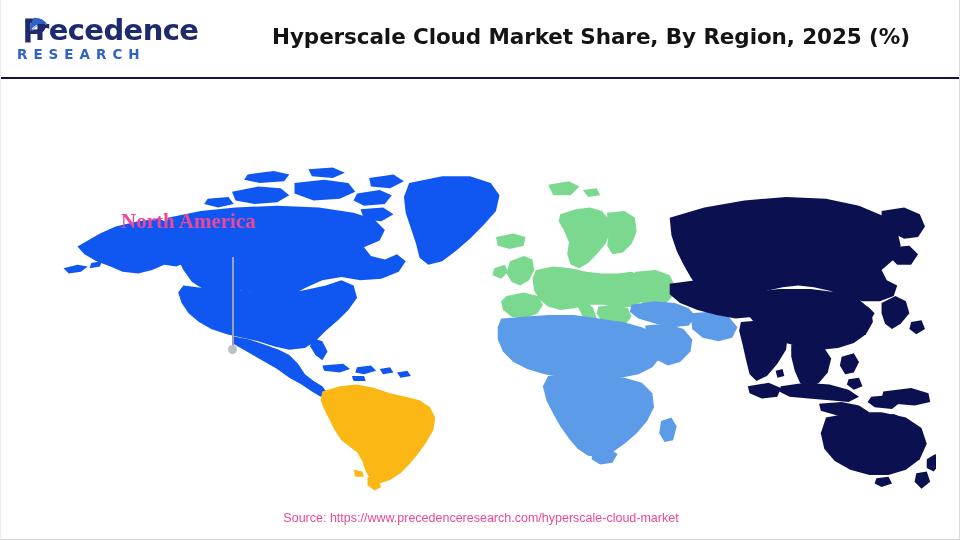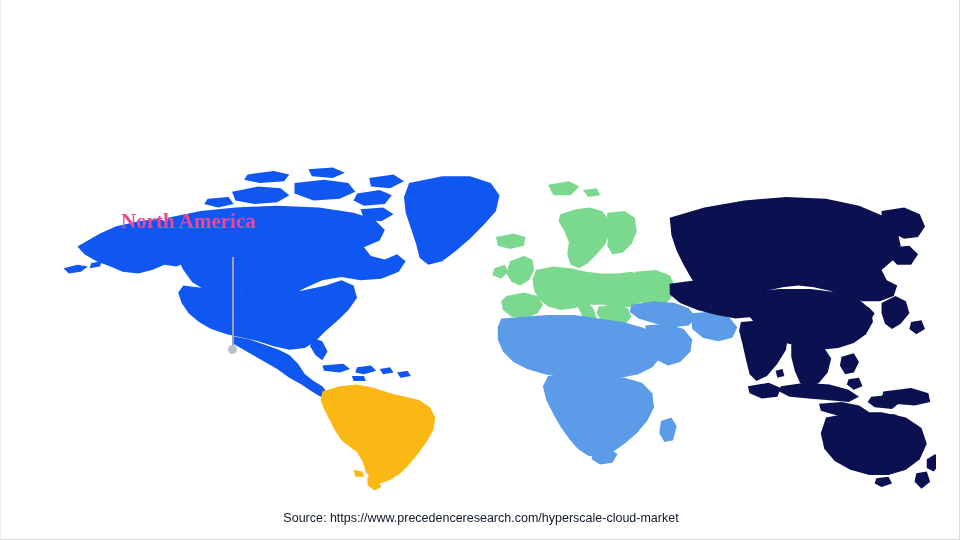--- a/index.html
+++ b/index.html
@@ -173,29 +173,45 @@
 
   
   #source {
     position: absolute;
     left: 0;
     top: 511px;
     width: 960px;
     text-align: center;
     font-family: "Liberation Sans", sans-serif;
     font-size: 12.5px;
-    color: #0f172a;
+    color: #ec4899;
     white-space: nowrap;
   }
 </style>
 </head>
 <body>
 
 <div id="page">
 
+  <div id="header">
+
+    <div id="logo">
+      <svg id="logo-mark" viewBox="0 0 26 27">
+        <path d="M3.2 1.5 L14.5 1.5 C20.4 1.5 23.6 4.6 23.6 9.1 C23.6 13.9 20.0 16.9 14.1 16.9 L8.6 16.9 L8.6 25.6 L3.2 25.6 Z" fill="#1d2a6e"></path>
+        <path d="M8.6 6.0 L14.0 6.0 C16.4 6.0 17.8 7.2 17.8 9.2 C17.8 11.3 16.4 12.5 14.0 12.5 L8.6 12.5 Z" fill="#ffffff"></path>
+        <path d="M12.2 0.8 C18.0 1.0 22.6 3.3 25.2 7.2 C21.4 6.0 17.2 6.4 13.6 8.6 C10.6 10.4 9.0 12.6 8.4 15.0 C7.4 10.6 8.8 5.0 12.2 0.8 Z" fill="#2f61c8"></path>
+        <path d="M24.0 6.0 C20.8 5.6 17.2 6.6 14.2 8.8 C11.8 10.6 10.3 12.8 9.6 15.2 C11.6 11.6 15.4 8.2 20.2 6.6 C21.4 6.2 22.7 6.0 24.0 6.0 Z" fill="#5b8de8"></path>
+      </svg>
+      <div id="logo-word">recedence</div>
+      <div id="logo-sub">RESEARCH</div>
+    </div>
+
+    <div id="title">Hyperscale Cloud Market Share, By Region, 2025 (%)</div>
+    <div id="header-rule"></div>
+  </div>
 
   <div id="map-area">
 
     <svg id="world-map" viewBox="0 0 1000 380" preserveAspectRatio="xMidYMid meet">
 
       <g fill="#1056f0">
 
         <path d="M18,95 L44,80 L62,72 L88,66 L112,63 L128,70 L135,82 L128,92 L140,96
                  L152,92 L160,98 L150,110 L132,118 L118,116 L104,122 L88,126 L70,124
                  L56,118 L40,112 L26,104 Z"></path>

